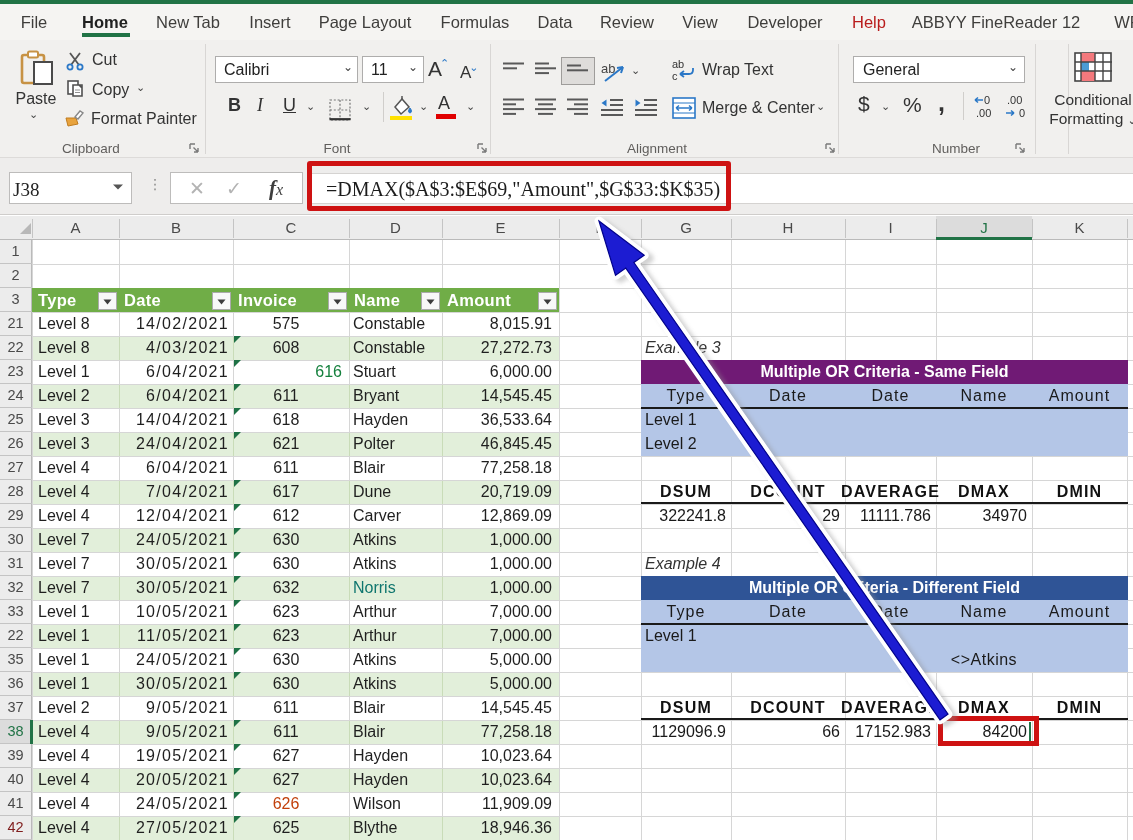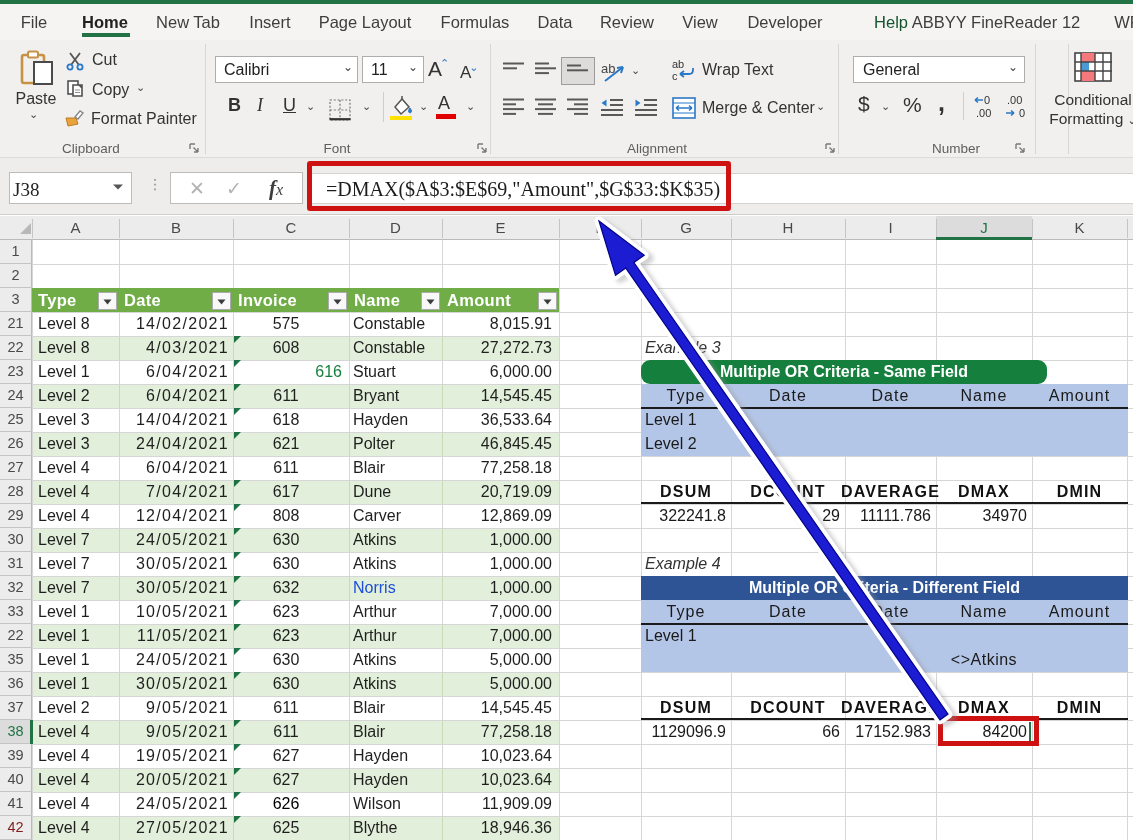--- a/index.html
+++ b/index.html
@@ -10,21 +10,21 @@
 <div class="ab" style="left:-5px;top:4px;width:78px;height:36px;line-height:36px;text-align:center;font-size:16.5px;color:#3f3e3c;">File</div>
 <div class="ab" style="left:66px;top:4px;width:78px;height:36px;line-height:36px;text-align:center;font-size:16.5px;color:#3f3e3c;font-weight:bold;color:#212121;">Home</div>
 <div class="ab" style="left:131px;top:4px;width:114px;height:36px;line-height:36px;text-align:center;font-size:16.5px;color:#3f3e3c;">New Tab</div>
 <div class="ab" style="left:219px;top:4px;width:102px;height:36px;line-height:36px;text-align:center;font-size:16.5px;color:#3f3e3c;">Insert</div>
 <div class="ab" style="left:284px;top:4px;width:162px;height:36px;line-height:36px;text-align:center;font-size:16.5px;color:#3f3e3c;">Page Layout</div>
 <div class="ab" style="left:412px;top:4px;width:126px;height:36px;line-height:36px;text-align:center;font-size:16.5px;color:#3f3e3c;">Formulas</div>
 <div class="ab" style="left:516px;top:4px;width:78px;height:36px;line-height:36px;text-align:center;font-size:16.5px;color:#3f3e3c;">Data</div>
 <div class="ab" style="left:576px;top:4px;width:102px;height:36px;line-height:36px;text-align:center;font-size:16.5px;color:#3f3e3c;">Review</div>
 <div class="ab" style="left:661px;top:4px;width:78px;height:36px;line-height:36px;text-align:center;font-size:16.5px;color:#3f3e3c;">View</div>
 <div class="ab" style="left:716px;top:4px;width:138px;height:36px;line-height:36px;text-align:center;font-size:16.5px;color:#3f3e3c;">Developer</div>
-<div class="ab" style="left:830px;top:4px;width:78px;height:36px;line-height:36px;text-align:right;font-size:16.5px;color:#14532d;">Help</div>
+<div class="ab" style="left:830px;top:4px;width:78px;height:36px;line-height:36px;text-align:center;font-size:16.5px;color:#b91c1c;">Help</div>
 <div class="ab" style="left:867px;top:4px;width:258px;height:36px;line-height:36px;text-align:center;font-size:16.5px;color:#3f3e3c;">ABBYY FineReader 12</div>
 <div class="ab" style="left:1100px;top:4px;width:66px;height:36px;line-height:36px;text-align:center;font-size:16.5px;color:#3f3e3c;">WPS</div>
 <div class="ab" style="left:82px;top:33px;width:48px;height:4px;background:#217346;"></div>
 <div class="ab" style="left:0;top:40px;width:1133px;height:118px;background:#f1f0ee;border-bottom:1px solid #dddbd9;"></div>
 <div class="ab" style="left:205px;top:44px;width:1px;height:110px;background:#d8d6d4;"></div>
 <div class="ab" style="left:490px;top:44px;width:1px;height:110px;background:#d8d6d4;"></div>
 <div class="ab" style="left:838px;top:44px;width:1px;height:110px;background:#d8d6d4;"></div>
 <div class="ab" style="left:1035px;top:44px;width:1px;height:110px;background:#d8d6d4;"></div>
 <div class="ab" style="left:1068px;top:44px;width:1px;height:110px;background:#d8d6d4;"></div>
 <svg class="ab" style="left:18px;top:50px" width="40" height="38" viewBox="0 0 40 38">
@@ -453,21 +453,21 @@
 <div class="ab" style="left:38px;top:480px;height:24px;line-height:24px;font-size:16px;color:#1f1f1f;">Level 4</div>
 <div class="ab" style="left:119px;top:480px;width:110px;height:24px;line-height:24px;text-align:right;font-size:16px;letter-spacing:1.3px;color:#1f1f1f;">7/04/2021</div>
 <div class="ab" style="left:230px;top:480px;width:112px;height:24px;line-height:24px;text-align:center;font-size:16px;color:#1f1f1f;">617</div>
 <div class="ab" style="left:353px;top:480px;height:24px;line-height:24px;font-size:16px;color:#1f1f1f;">Dune</div>
 <div class="ab" style="left:442px;top:480px;width:110px;height:24px;line-height:24px;text-align:right;font-size:16px;color:#1f1f1f;">20,719.09</div>
 <svg class="ab" style="left:234px;top:480px" width="8" height="8" viewBox="0 0 8 8">
     <path d="M0 0 H7 L0 7 Z" fill="#1e7145"></path>
   </svg>
 <div class="ab" style="left:38px;top:504px;height:24px;line-height:24px;font-size:16px;color:#1f1f1f;">Level 4</div>
 <div class="ab" style="left:119px;top:504px;width:110px;height:24px;line-height:24px;text-align:right;font-size:16px;letter-spacing:1.3px;color:#1f1f1f;">12/04/2021</div>
-<div class="ab" style="left:230px;top:504px;width:112px;height:24px;line-height:24px;text-align:center;font-size:16px;color:#1f1f1f;">808</div>
+<div class="ab" style="left:230px;top:504px;width:112px;height:24px;line-height:24px;text-align:center;font-size:16px;color:#1f1f1f;">612</div>
 <div class="ab" style="left:353px;top:504px;height:24px;line-height:24px;font-size:16px;color:#1f1f1f;">Carver</div>
 <div class="ab" style="left:442px;top:504px;width:110px;height:24px;line-height:24px;text-align:right;font-size:16px;color:#1f1f1f;">12,869.09</div>
 <svg class="ab" style="left:234px;top:504px" width="8" height="8" viewBox="0 0 8 8">
     <path d="M0 0 H7 L0 7 Z" fill="#1e7145"></path>
   </svg>
 <div class="ab" style="left:38px;top:528px;height:24px;line-height:24px;font-size:16px;color:#1f1f1f;">Level 7</div>
 <div class="ab" style="left:119px;top:528px;width:110px;height:24px;line-height:24px;text-align:right;font-size:16px;letter-spacing:1.3px;color:#1f1f1f;">24/05/2021</div>
 <div class="ab" style="left:230px;top:528px;width:112px;height:24px;line-height:24px;text-align:center;font-size:16px;color:#1f1f1f;">630</div>
 <div class="ab" style="left:353px;top:528px;height:24px;line-height:24px;font-size:16px;color:#1f1f1f;">Atkins</div>
 <div class="ab" style="left:442px;top:528px;width:110px;height:24px;line-height:24px;text-align:right;font-size:16px;color:#1f1f1f;">1,000.00</div>
@@ -478,21 +478,21 @@
 <div class="ab" style="left:119px;top:552px;width:110px;height:24px;line-height:24px;text-align:right;font-size:16px;letter-spacing:1.3px;color:#1f1f1f;">30/05/2021</div>
 <div class="ab" style="left:230px;top:552px;width:112px;height:24px;line-height:24px;text-align:center;font-size:16px;color:#1f1f1f;">630</div>
 <div class="ab" style="left:353px;top:552px;height:24px;line-height:24px;font-size:16px;color:#1f1f1f;">Atkins</div>
 <div class="ab" style="left:442px;top:552px;width:110px;height:24px;line-height:24px;text-align:right;font-size:16px;color:#1f1f1f;">1,000.00</div>
 <svg class="ab" style="left:234px;top:552px" width="8" height="8" viewBox="0 0 8 8">
     <path d="M0 0 H7 L0 7 Z" fill="#1e7145"></path>
   </svg>
 <div class="ab" style="left:38px;top:576px;height:24px;line-height:24px;font-size:16px;color:#1f1f1f;">Level 7</div>
 <div class="ab" style="left:119px;top:576px;width:110px;height:24px;line-height:24px;text-align:right;font-size:16px;letter-spacing:1.3px;color:#1f1f1f;">30/05/2021</div>
 <div class="ab" style="left:230px;top:576px;width:112px;height:24px;line-height:24px;text-align:center;font-size:16px;color:#1f1f1f;">632</div>
-<div class="ab" style="left:353px;top:576px;height:24px;line-height:24px;font-size:16px;color:#1d4ed8;">Norris</div>
+<div class="ab" style="left:353px;top:576px;height:24px;line-height:24px;font-size:16px;color:#0f766e;">Norris</div>
 <div class="ab" style="left:442px;top:576px;width:110px;height:24px;line-height:24px;text-align:right;font-size:16px;color:#1f1f1f;">1,000.00</div>
 <svg class="ab" style="left:234px;top:576px" width="8" height="8" viewBox="0 0 8 8">
     <path d="M0 0 H7 L0 7 Z" fill="#1e7145"></path>
   </svg>
 <div class="ab" style="left:38px;top:600px;height:24px;line-height:24px;font-size:16px;color:#1f1f1f;">Level 1</div>
 <div class="ab" style="left:119px;top:600px;width:110px;height:24px;line-height:24px;text-align:right;font-size:16px;letter-spacing:1.3px;color:#1f1f1f;">10/05/2021</div>
 <div class="ab" style="left:230px;top:600px;width:112px;height:24px;line-height:24px;text-align:center;font-size:16px;color:#1f1f1f;">623</div>
 <div class="ab" style="left:353px;top:600px;height:24px;line-height:24px;font-size:16px;color:#1f1f1f;">Arthur</div>
 <div class="ab" style="left:442px;top:600px;width:110px;height:24px;line-height:24px;text-align:right;font-size:16px;color:#1f1f1f;">7,000.00</div>
 <svg class="ab" style="left:234px;top:600px" width="8" height="8" viewBox="0 0 8 8">
@@ -546,36 +546,36 @@
 <div class="ab" style="left:38px;top:768px;height:24px;line-height:24px;font-size:16px;color:#1f1f1f;">Level 4</div>
 <div class="ab" style="left:119px;top:768px;width:110px;height:24px;line-height:24px;text-align:right;font-size:16px;letter-spacing:1.3px;color:#1f1f1f;">20/05/2021</div>
 <div class="ab" style="left:230px;top:768px;width:112px;height:24px;line-height:24px;text-align:center;font-size:16px;color:#1f1f1f;">627</div>
 <div class="ab" style="left:353px;top:768px;height:24px;line-height:24px;font-size:16px;color:#1f1f1f;">Hayden</div>
 <div class="ab" style="left:442px;top:768px;width:110px;height:24px;line-height:24px;text-align:right;font-size:16px;color:#1f1f1f;">10,023.64</div>
 <svg class="ab" style="left:234px;top:768px" width="8" height="8" viewBox="0 0 8 8">
     <path d="M0 0 H7 L0 7 Z" fill="#1e7145"></path>
   </svg>
 <div class="ab" style="left:38px;top:792px;height:24px;line-height:24px;font-size:16px;color:#1f1f1f;">Level 4</div>
 <div class="ab" style="left:119px;top:792px;width:110px;height:24px;line-height:24px;text-align:right;font-size:16px;letter-spacing:1.3px;color:#1f1f1f;">24/05/2021</div>
-<div class="ab" style="left:230px;top:792px;width:112px;height:24px;line-height:24px;text-align:center;font-size:16px;color:#000000;">626</div>
+<div class="ab" style="left:230px;top:792px;width:112px;height:24px;line-height:24px;text-align:center;font-size:16px;color:#c2410c;">626</div>
 <div class="ab" style="left:353px;top:792px;height:24px;line-height:24px;font-size:16px;color:#1f1f1f;">Wilson</div>
 <div class="ab" style="left:442px;top:792px;width:110px;height:24px;line-height:24px;text-align:right;font-size:16px;color:#1f1f1f;">11,909.09</div>
 <svg class="ab" style="left:234px;top:792px" width="8" height="8" viewBox="0 0 8 8">
     <path d="M0 0 H7 L0 7 Z" fill="#1e7145"></path>
   </svg>
 <div class="ab" style="left:38px;top:816px;height:24px;line-height:24px;font-size:16px;color:#1f1f1f;">Level 4</div>
 <div class="ab" style="left:119px;top:816px;width:110px;height:24px;line-height:24px;text-align:right;font-size:16px;letter-spacing:1.3px;color:#1f1f1f;">27/05/2021</div>
 <div class="ab" style="left:230px;top:816px;width:112px;height:24px;line-height:24px;text-align:center;font-size:16px;color:#1f1f1f;">625</div>
 <div class="ab" style="left:353px;top:816px;height:24px;line-height:24px;font-size:16px;color:#1f1f1f;">Blythe</div>
 <div class="ab" style="left:442px;top:816px;width:110px;height:24px;line-height:24px;text-align:right;font-size:16px;color:#1f1f1f;">18,946.36</div>
 <svg class="ab" style="left:234px;top:816px" width="8" height="8" viewBox="0 0 8 8">
     <path d="M0 0 H7 L0 7 Z" fill="#1e7145"></path>
   </svg>
 <div class="ab" style="left:645px;top:336px;height:24px;line-height:24px;font-style:italic;font-size:16px;color:#333;">Example 3</div>
-<div class="ab" style="left:641px;top:360px;width:406px;height:24px;background:#15803d;line-height:24px;text-align:center;font-size:16px;font-weight:bold;color:#fff;border-radius:9px;">Multiple OR Criteria - Same Field</div>
+<div class="ab" style="left:641px;top:360px;width:487px;height:24px;background:#701a75;line-height:24px;text-align:center;font-size:16px;font-weight:bold;color:#fff;">Multiple OR Criteria - Same Field</div>
 <div class="ab" style="left:641px;top:384px;width:487px;height:72px;background:#b4c6e7;"></div>
 <div class="ab" style="left:641px;top:384px;width:90px;height:24px;line-height:24px;text-align:center;font-size:16px;letter-spacing:1.1px;color:#1a1a1a;">Type</div>
 <div class="ab" style="left:731px;top:384px;width:114px;height:24px;line-height:24px;text-align:center;font-size:16px;letter-spacing:1.1px;color:#1a1a1a;">Date</div>
 <div class="ab" style="left:845px;top:384px;width:91px;height:24px;line-height:24px;text-align:center;font-size:16px;letter-spacing:1.1px;color:#1a1a1a;">Date</div>
 <div class="ab" style="left:936px;top:384px;width:96px;height:24px;line-height:24px;text-align:center;font-size:16px;letter-spacing:1.1px;color:#1a1a1a;">Name</div>
 <div class="ab" style="left:1032px;top:384px;width:95px;height:24px;line-height:24px;text-align:center;font-size:16px;letter-spacing:1.1px;color:#1a1a1a;">Amount</div>
 <div class="ab" style="left:641px;top:407px;width:487px;height:2px;background:#1a1a1a;"></div>
 <div class="ab" style="left:645px;top:408px;height:24px;line-height:24px;font-size:16px;color:#1a1a1a;">Level 1</div>
 <div class="ab" style="left:645px;top:432px;height:24px;line-height:24px;font-size:16px;color:#1a1a1a;">Level 2</div>
 <div class="ab" style="left:626px;top:480px;width:120px;height:24px;line-height:24px;text-align:center;font-size:16px;font-weight:bold;letter-spacing:1.2px;color:#111;white-space:nowrap;">DSUM</div>

